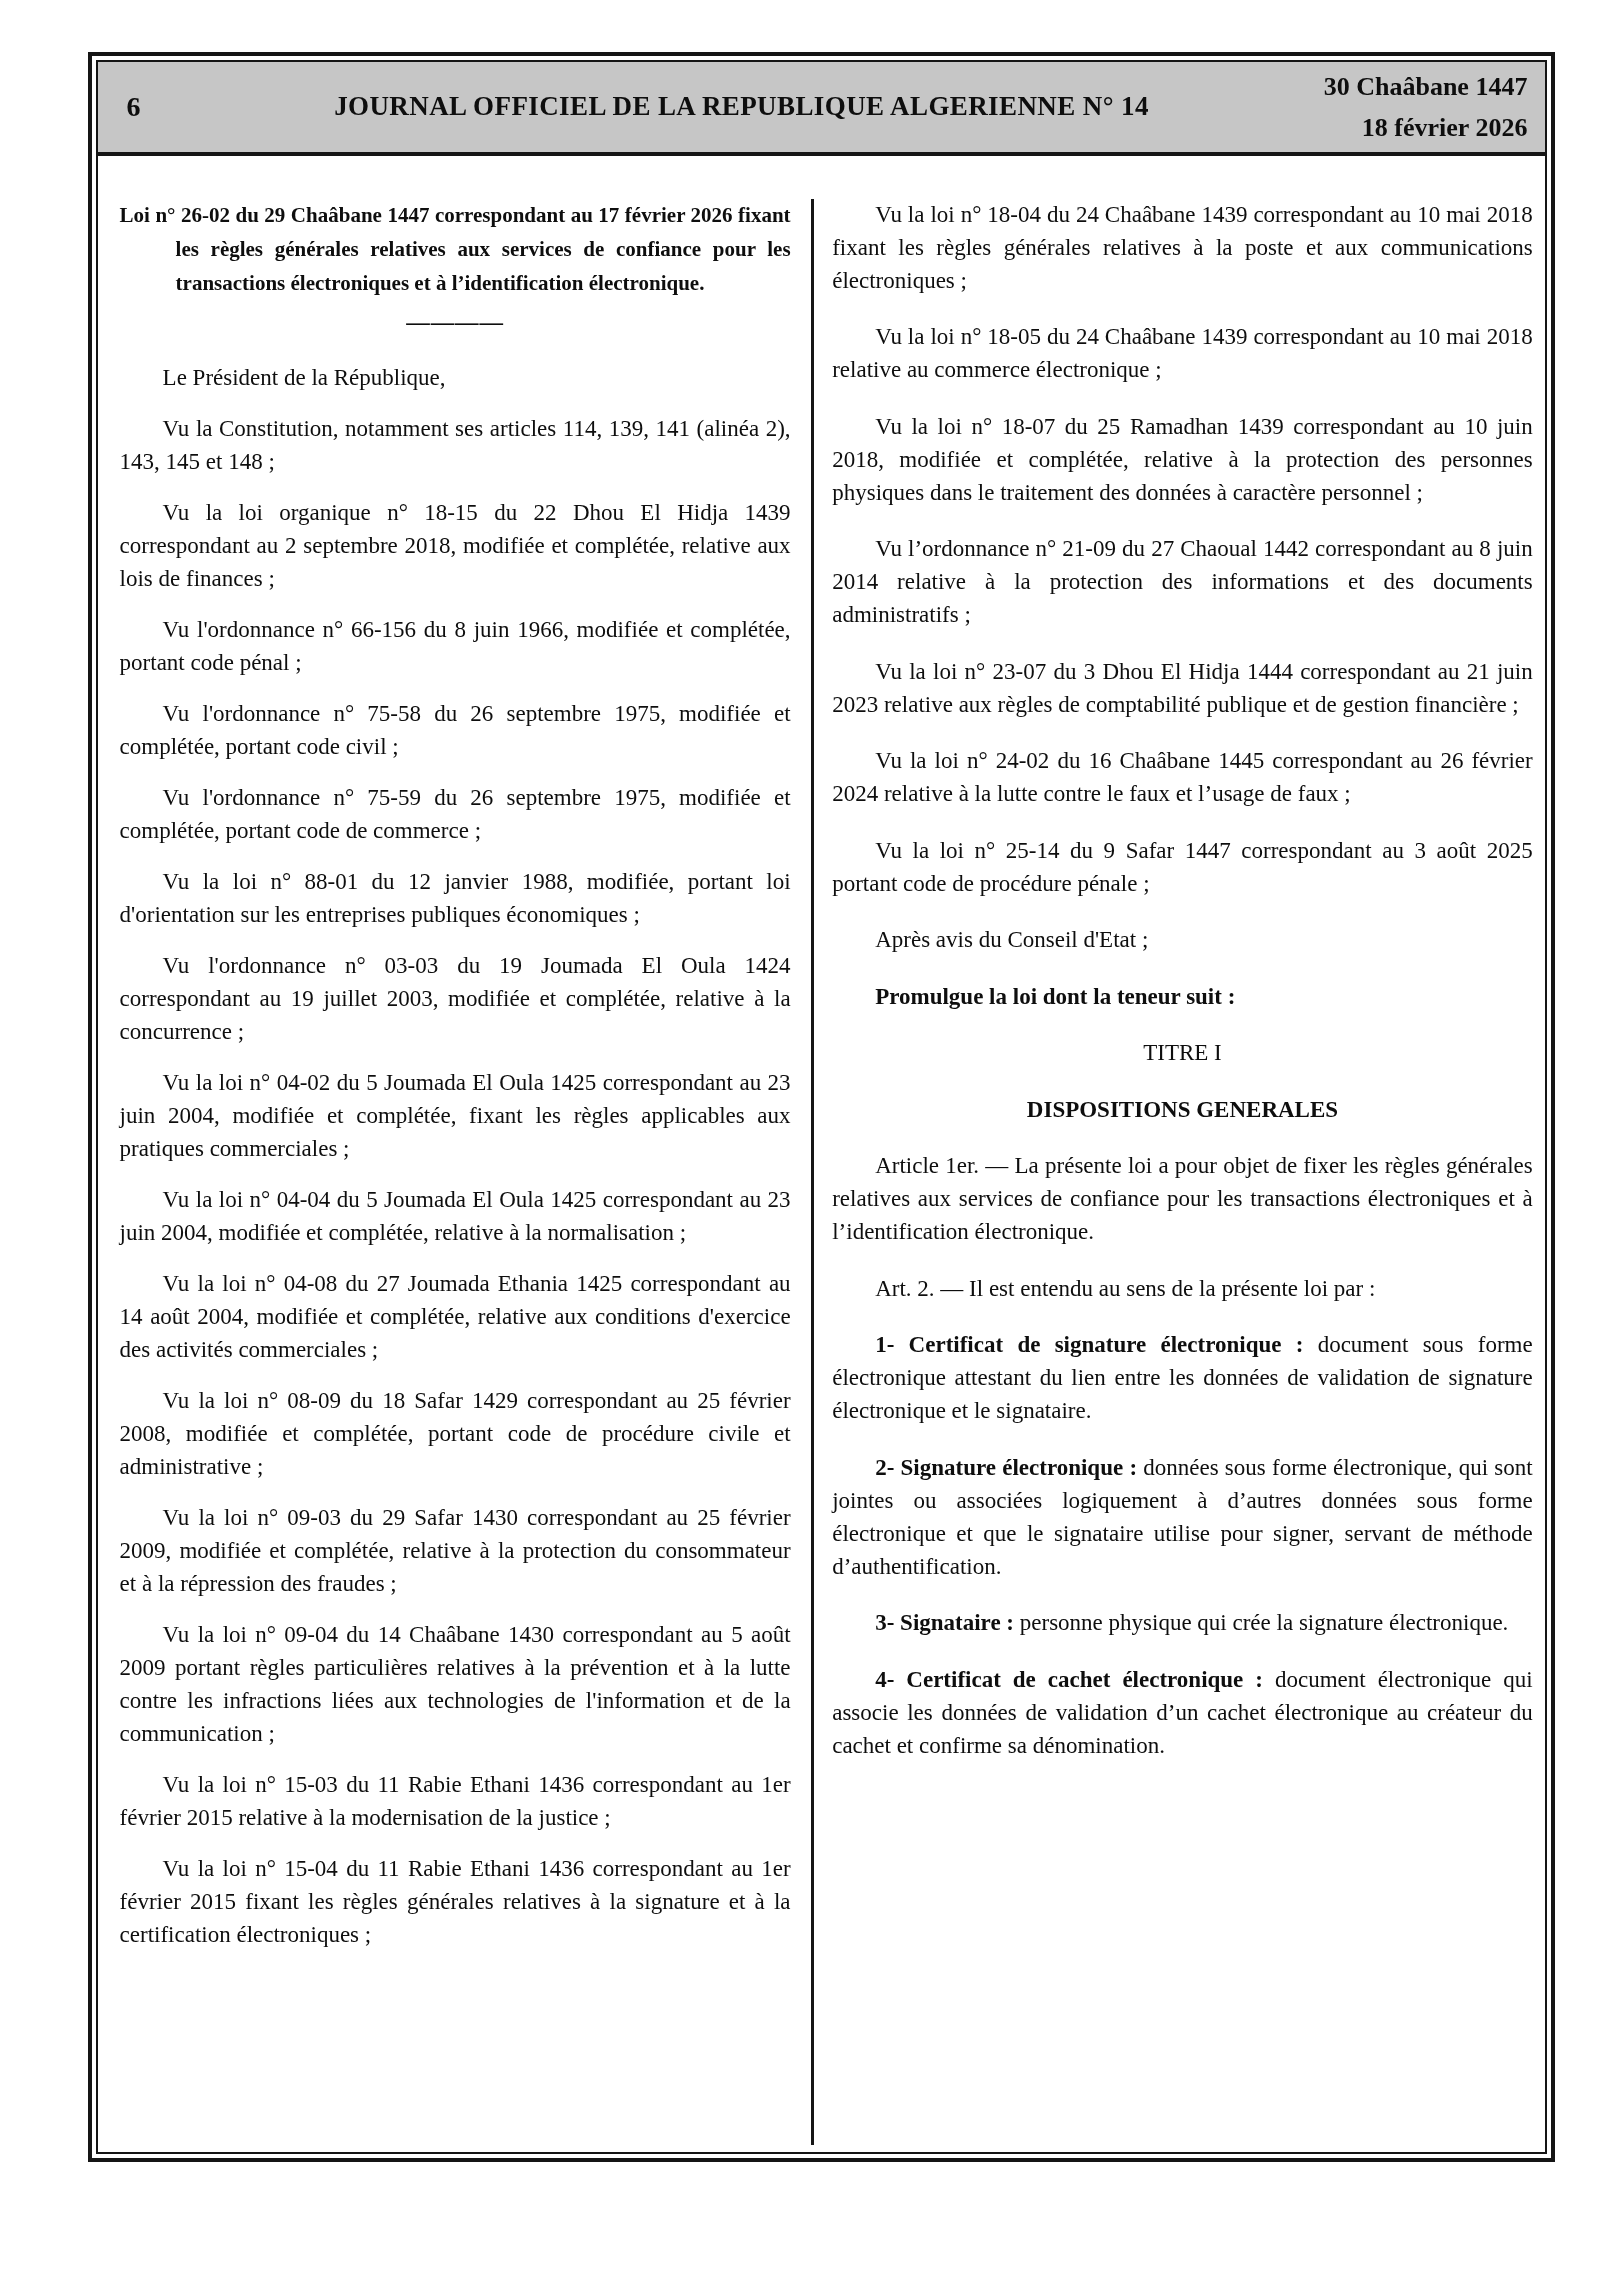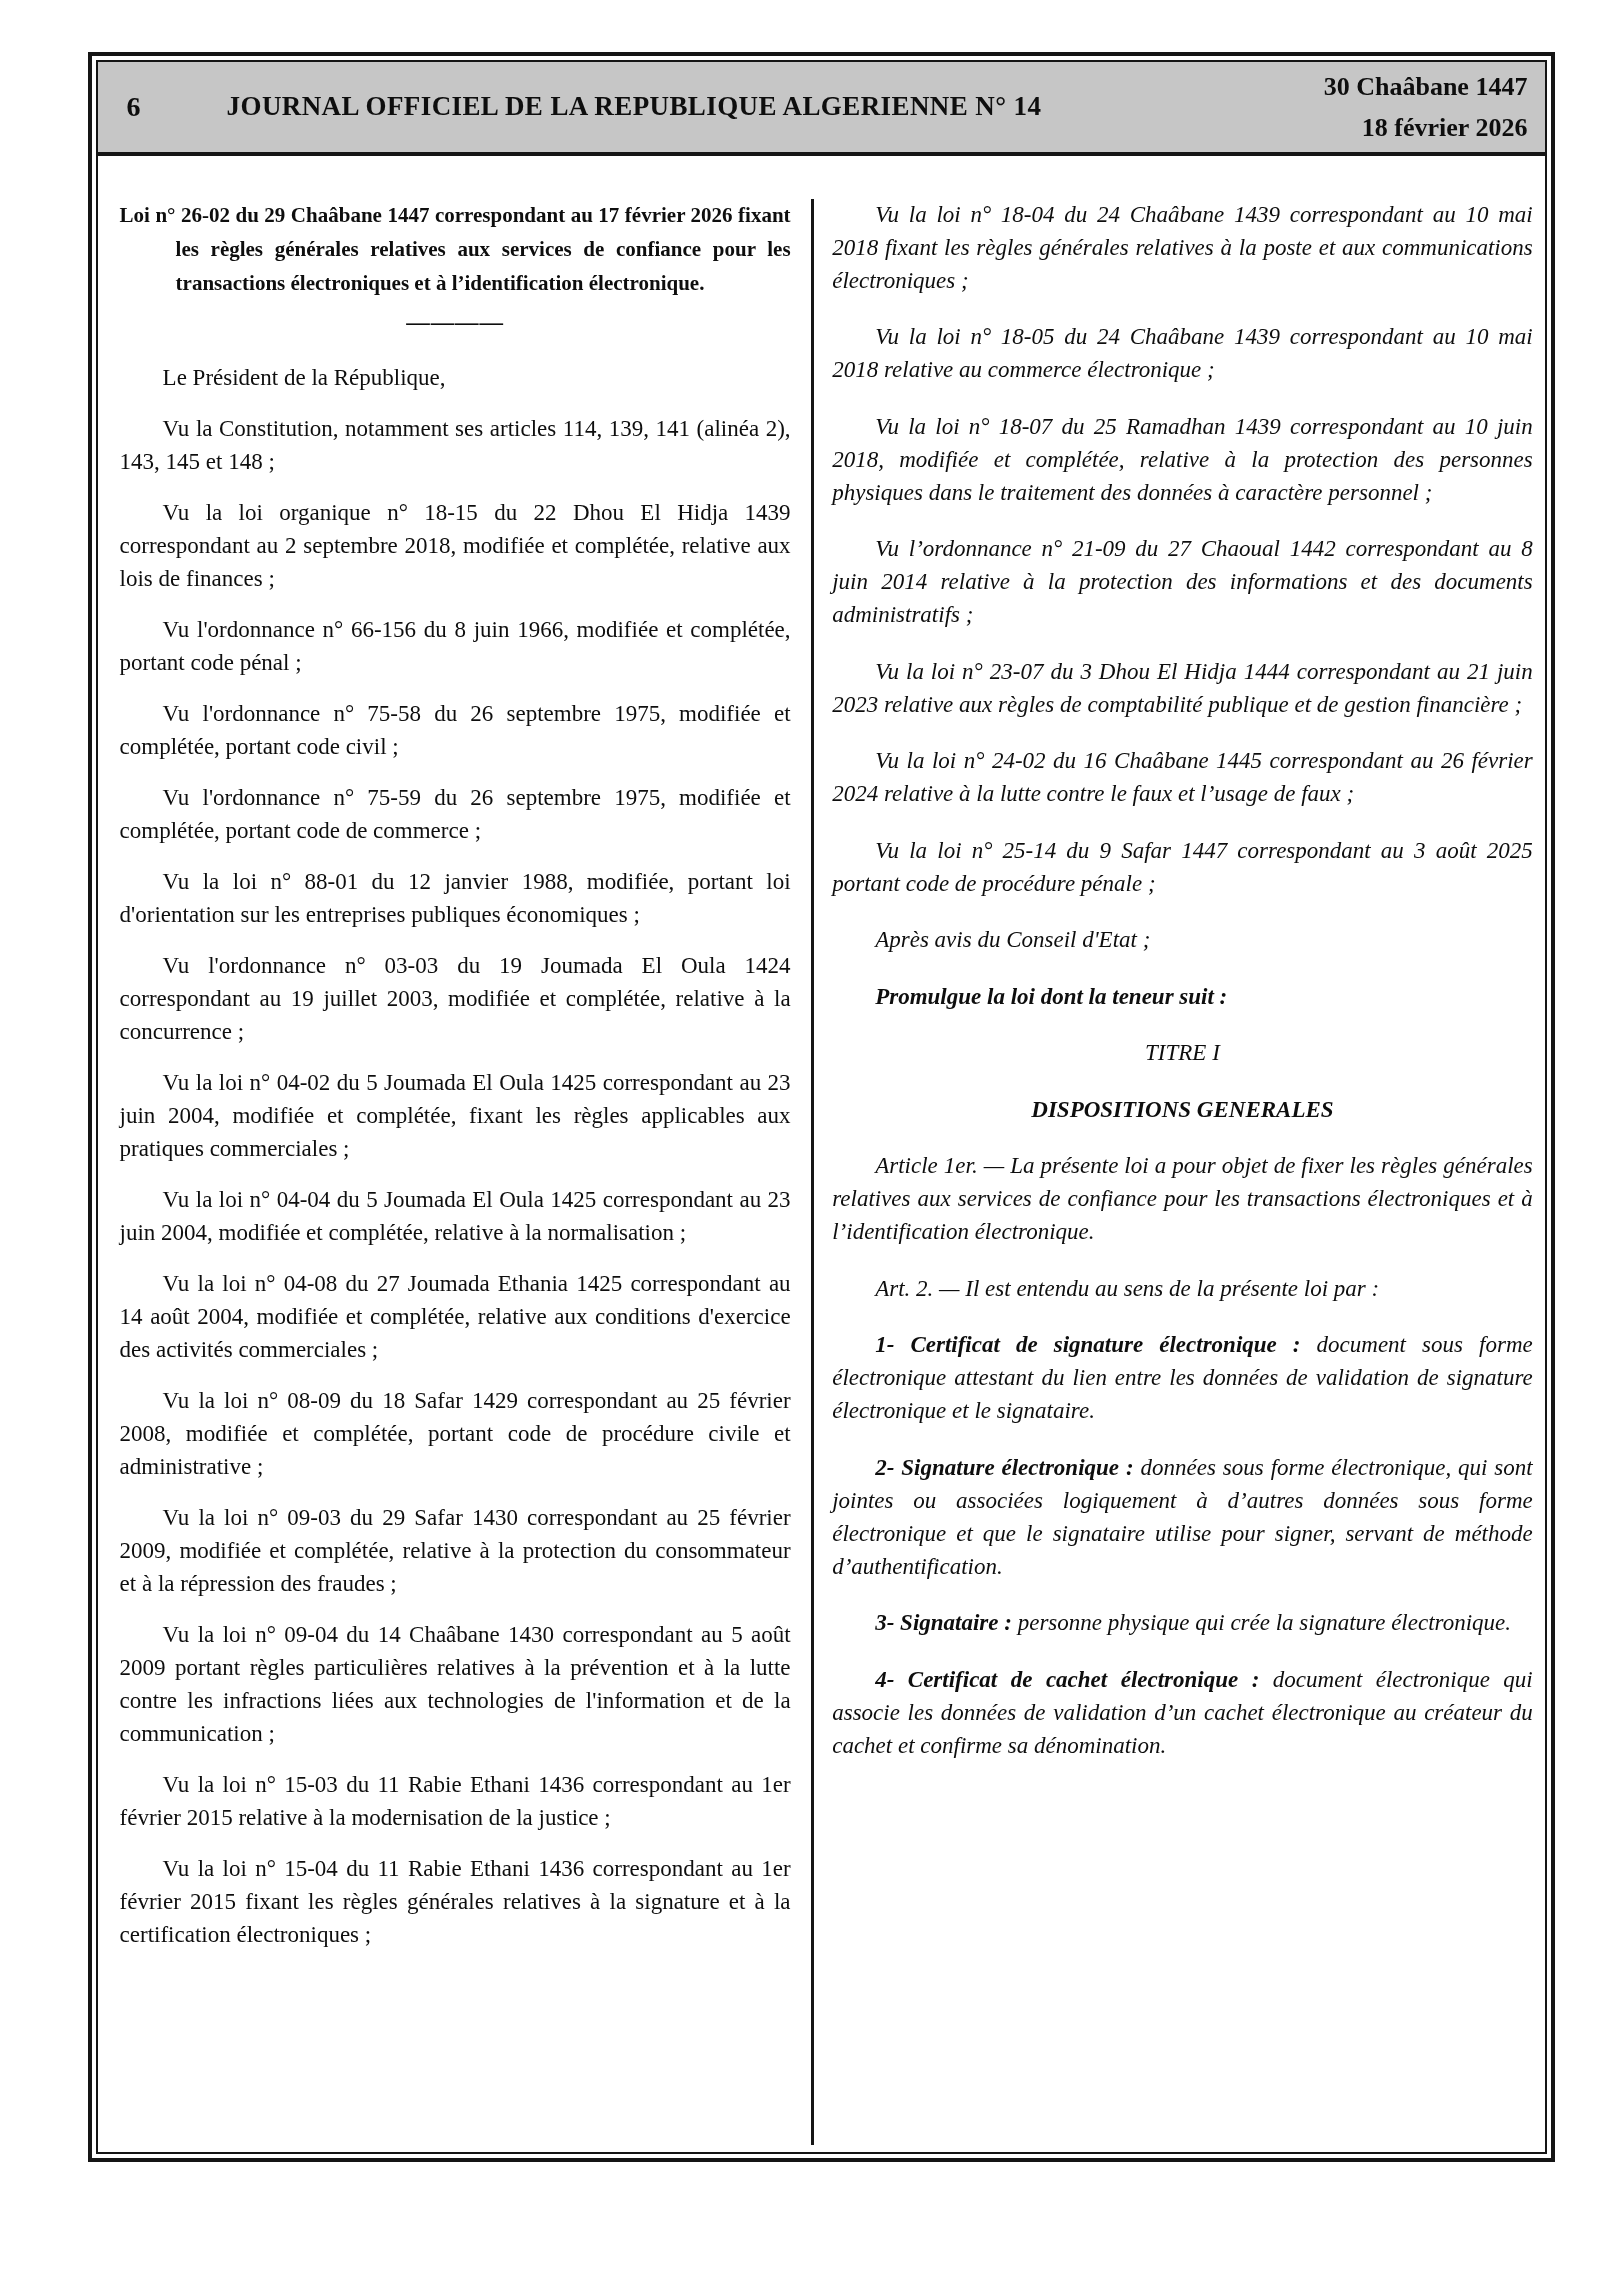--- a/index.html
+++ b/index.html
@@ -28,35 +28,36 @@
     border-bottom:4.5px solid #151515;
     display:grid;
     grid-template-columns:100px 1fr 271px;
     align-items:center;
     height:90px;
     padding:0 18px 0 29px;
     flex:0 0 auto;
   }
   .page-num{font-size:28px;font-weight:bold;}
   .jo-title{
+    text-align:center;
     font-size:27px;font-weight:bold;
     letter-spacing:0.4px;
     white-space:nowrap;
   }
   .dates{text-align:right;font-size:26px;font-weight:bold;line-height:41px;}
   .columns{
     flex:1;
     display:flex;
     padding:42px 12.7px 7.2px 22px;
     overflow:hidden;
   }
   .col{box-sizing:border-box;}
   .col-left{width:671px;flex:0 0 auto;}
   .vdiv{width:3.6px;background:#151515;margin:1.8px 18px 0 20px;flex:0 0 auto;}
-  .col-right{flex:1;min-width:0;font-style:italic;}
+  .col-right{flex:1;min-width:0;}
   .para{
     margin:0 0 18px 0;
     font-size:23px;
     line-height:33px;
     text-align:justify;
     text-indent:43px;
   }
   .col-right .para{margin-bottom:23.5px;}
   .para.center{text-align:center;text-indent:0;}
   .para.bold{font-weight:bold;}

